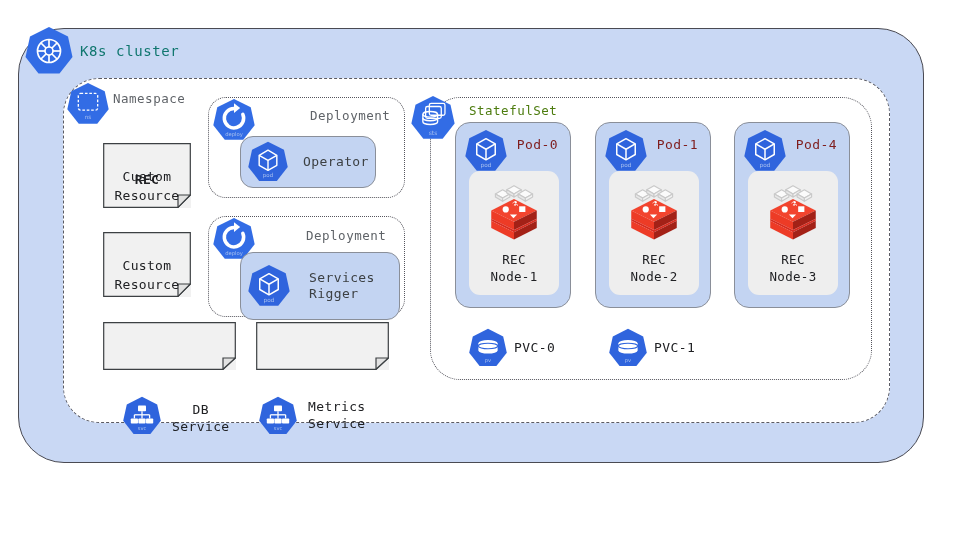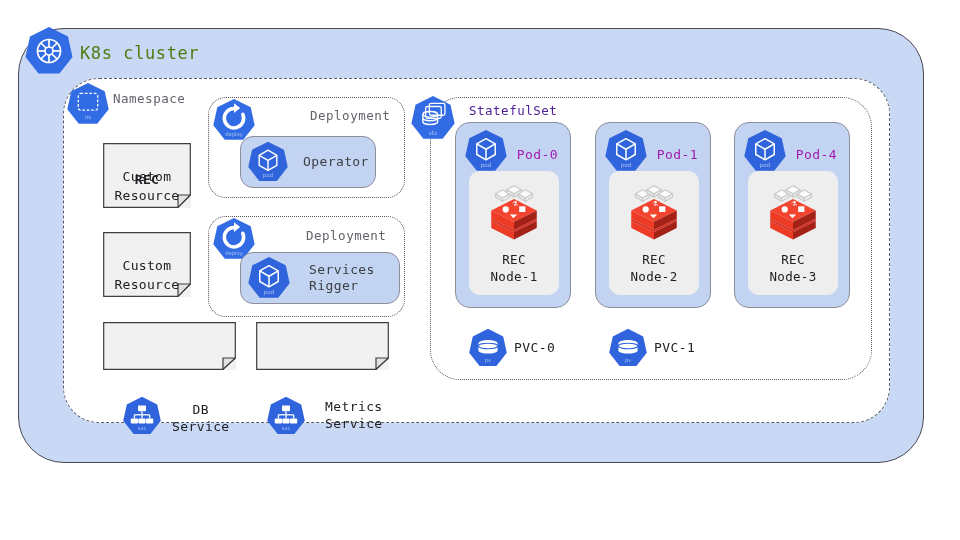--- a/index.html
+++ b/index.html
@@ -32,23 +32,23 @@
     height: 435px;
     background: #c9d8f4;
     border: 1.4px solid #4a4a52;
     border-radius: 46px;
     box-sizing: border-box;
   }
   .cluster-label {
     position: absolute;
     left: 80px;
     top: 43px;
-    font-size: 17px;
+    font-size: 14px;
     letter-spacing: 0.6px;
-    color: #4d7c0f;
+    color: #0f766e;
     white-space: nowrap;
   }
 
   
   .namespace-box {
     position: absolute;
     left: 63px;
     top: 78px;
     width: 827px;
     height: 345px;
@@ -78,21 +78,21 @@
     border: 1.6px dotted #55555d;
     border-radius: 30px;
     box-sizing: border-box;
   }
   .sts-label {
     position: absolute;
     left: 469px;
     top: 103px;
     font-size: 12.5px;
     letter-spacing: 0.5px;
-    color: #4c1d95;
+    color: #4d7c0f;
     white-space: nowrap;
   }
 
   
   .deploy-box {
     position: absolute;
     background: #ffffff;
     border: 1.6px dotted #55555d;
     border-radius: 18px;
     box-sizing: border-box;
@@ -115,21 +115,21 @@
   .pod-card {
     position: absolute;
     background: #c3d4f2;
     border: 1.2px solid #8a8f99;
     border-radius: 13px;
     box-sizing: border-box;
     display: flex;
     align-items: center;
   }
   .pod-card.operator { left: 240px; top: 136px; width: 136px; height: 52px; }
-  .pod-card.rigger   { left: 240px; top: 252px; width: 160px; height: 52px; }
+  .pod-card.rigger   { left: 240px; top: 252px; width: 160px; height: 68px; }
 
   .pod-card-label {
     font-size: 13px;
     color: #3c4043;
     line-height: 1.25;
     letter-spacing: 0.4px;
     white-space: pre-line;
   }
   .pod-card.operator .pod-card-label { margin-left: 14px; }
   .pod-card.rigger   .pod-card-label { margin-left: 18px; }
@@ -192,23 +192,23 @@
     border-radius: 15px;
     box-sizing: border-box;
   }
   .sts-pod.p0 { left: 455px; }
   .sts-pod.p1 { left: 595px; }
   .sts-pod.p2 { left: 734px; }
 
   .sts-pod-title {
     position: absolute;
     right: 12px;
-    top: 24px;
+    top: 14px;
     font-size: 13px;
-    color: #a21caf;
+    color: #7f1d1d;
     letter-spacing: 0.4px;
   }
 
   .node-inner {
     position: absolute;
     left: 13px;
     top: 48px;
     width: 90px;
     height: 124px;
     background: #eeeeee;
@@ -239,21 +239,21 @@
     letter-spacing: 0.4px;
     white-space: pre-line;
     margin-left: 6px;
   }
 
   .pvc0 { left: 468px; top: 328px; }
   .pvc1 { left: 608px; top: 328px; }
   .pvc2 { left: 750px; top: 328px; }
 
   .svc-db      { left: 122px; top: 396px; align-items: flex-end; }
-  .svc-metrics { left: 266px; top: 396px; gap: 9px; }
+  .svc-metrics { left: 258px; top: 396px; }
   .svc-rest    { left: 410px; top: 402px; }
 
   .svc-db .icon-row-label,
   .svc-metrics .icon-row-label { margin-left: 10px; text-align: center; }
   .svc-rest .icon-row-label { margin-left: 8px; }
 
   
   .badge {
     position: absolute;
   }

